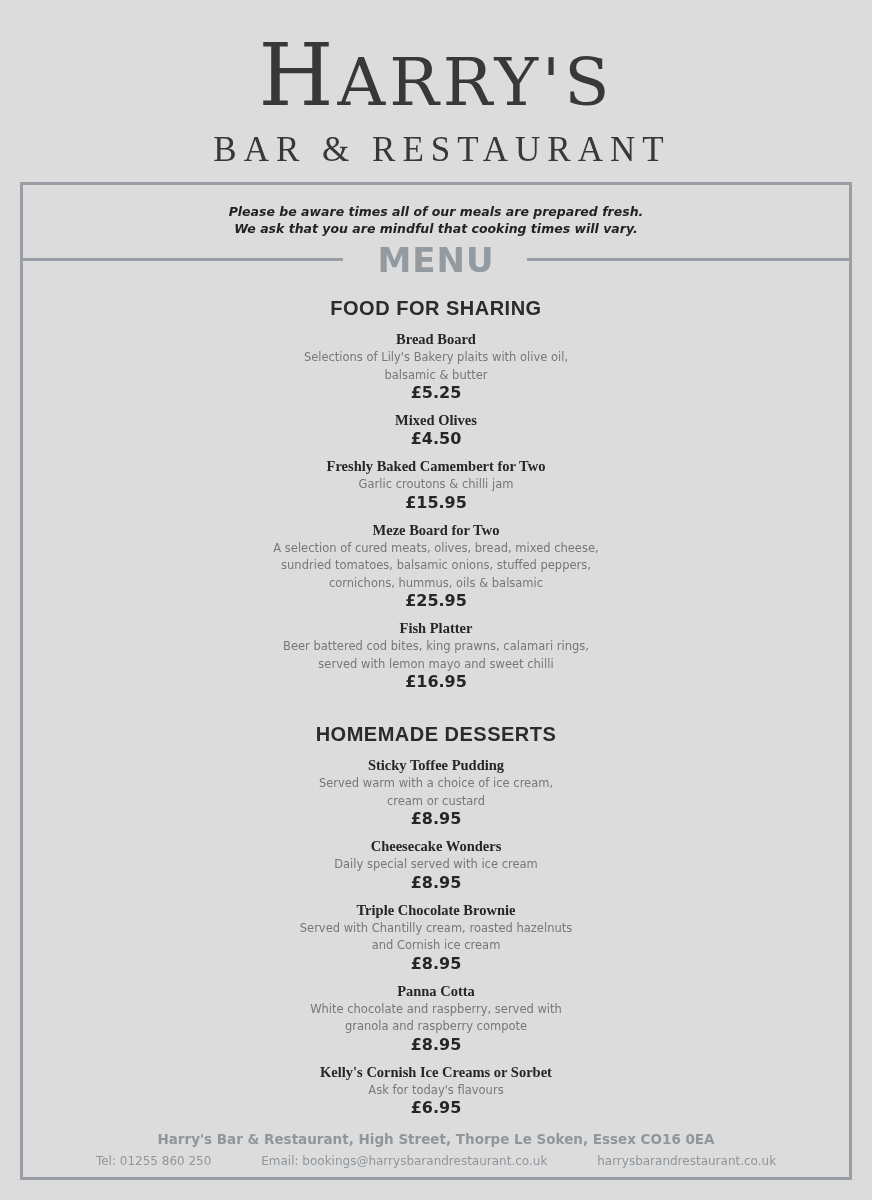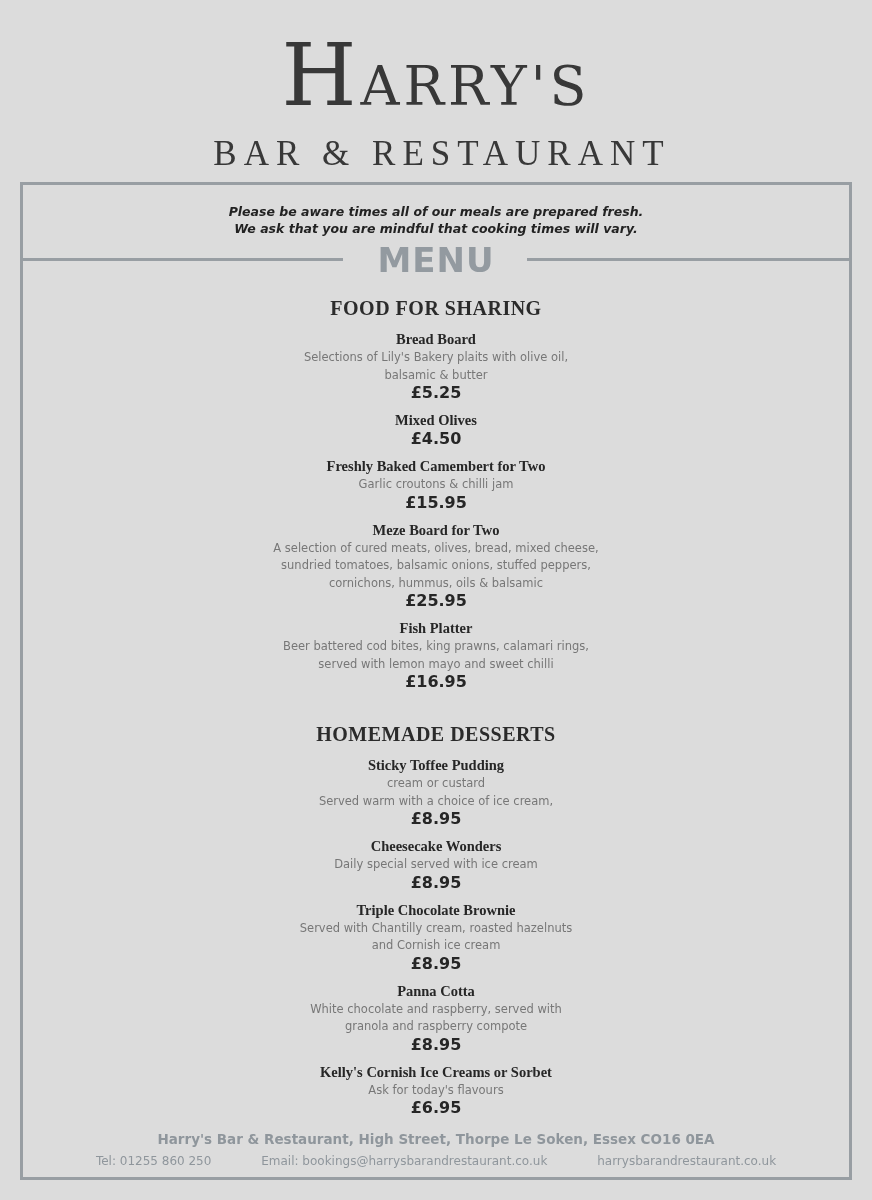--- a/index.html
+++ b/index.html
@@ -4,21 +4,21 @@
   <style>
     * { box-sizing: border-box; margin: 0; padding: 0; }
     html, body { width: 872px; height: 1200px; background: #dcdcdc; overflow: hidden; }
     body { position: relative; font-family: "DejaVu Sans", sans-serif; color: #2b2b2b; }
 
     .logo { position: absolute; left: 0; top: 30px; width: 872px; text-align: center; }
     .logo-title {
       font-family: "DejaVu Serif", serif; font-weight: normal; color: #383838;
       font-size: 86px; line-height: 90px; letter-spacing: 4px; display: block;
     }
-    .logo-title .small-caps { font-size: 54px; }
+    .logo-title .small-caps { font-size: 66px; }
     .logo-sub {
       font-family: "Liberation Serif", serif; color: #383838;
       font-size: 35px; letter-spacing: 7px; line-height: 40px; display: block; margin-top: 2px;
       padding-left: 12px;
     }
 
     .frame {
       position: absolute; left: 20px; top: 182px; width: 832px; height: 998px;
       border: 3px solid #989ea3;
     }
@@ -33,21 +33,21 @@
     .divider.left { left: 0; width: 320px; }
     .divider.right { right: 0; width: 322px; }
     .menu-title {
       position: absolute; left: 0; width: 100%; top: 55px; text-align: center;
       font-family: "DejaVu Sans", sans-serif; font-weight: bold; font-size: 34px;
       line-height: 40px; color: #939aa0; letter-spacing: 1px;
     }
 
     .content { position: absolute; left: 0; top: 110px; width: 100%; text-align: center; }
     .section-title {
-      font-family: Liberation Serif, serif; font-weight: bold; font-size: 20px;
+      font-family: Liberation Sans, sans-serif; font-weight: bold; font-size: 20px;
       line-height: 26px; color: #2b2b2b; letter-spacing: 0.5px;
     }
     .section { margin-bottom: 0; }
     .section + .section { margin-top: 30px; }
     .items { margin-top: 8px; }
     .item { margin-bottom: 8px; }
     .item-name {
       font-family: Liberation Serif, serif; font-weight: bold; font-size: 14.5px;
       line-height: 20px; color: #262626;
     }
@@ -121,22 +121,22 @@
             <div class="item-desc">served with lemon mayo and sweet chilli</div>
             <div class="item-price">£16.95</div>
           </div>
         </div>
       </div>
       <div class="section">
         <div class="section-title">HOMEMADE DESSERTS</div>
         <div class="items">
           <div class="item">
             <div class="item-name">Sticky Toffee Pudding</div>
+            <div class="item-desc">Served warm with a choice of ice cream,</div>
             <div class="item-desc">cream or custard</div>
-            <div class="item-desc">Served warm with a choice of ice cream,</div>
             <div class="item-price">£8.95</div>
           </div>
           <div class="item">
             <div class="item-name">Cheesecake Wonders</div>
             <div class="item-desc">Daily special served with ice cream</div>
             <div class="item-price">£8.95</div>
           </div>
           <div class="item">
             <div class="item-name">Triple Chocolate Brownie</div>
             <div class="item-desc">Served with Chantilly cream, roasted hazelnuts</div>

